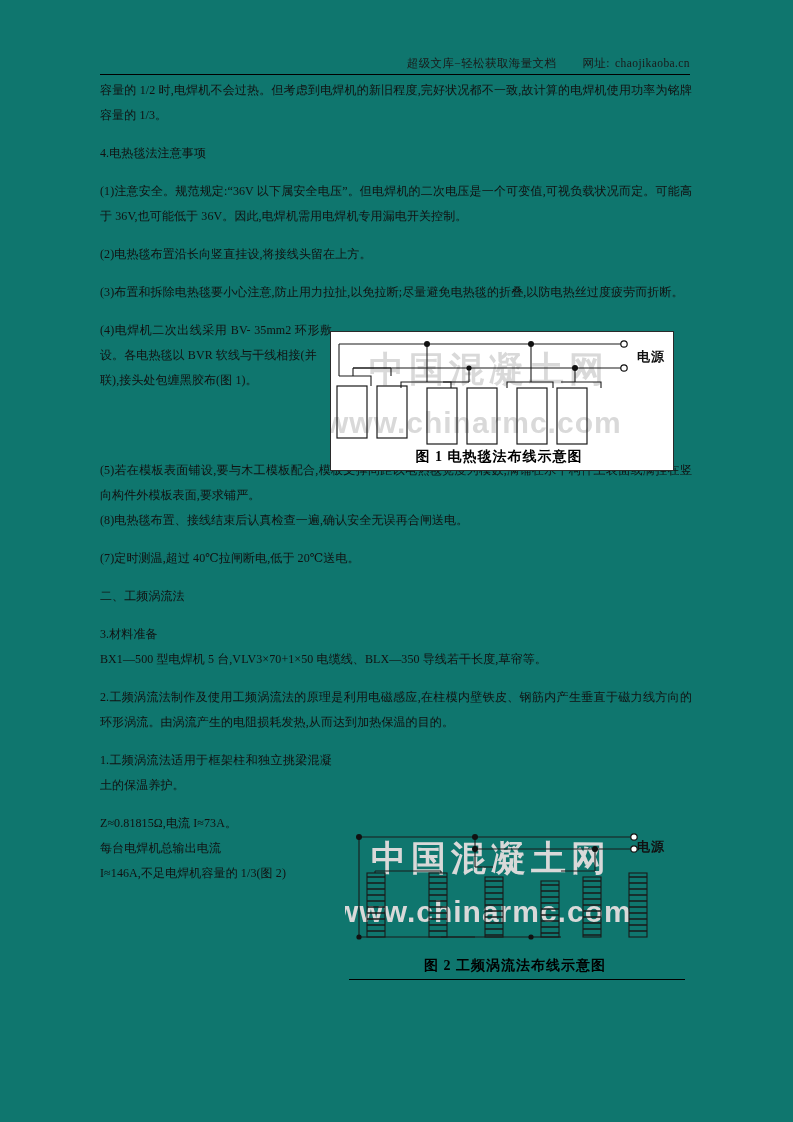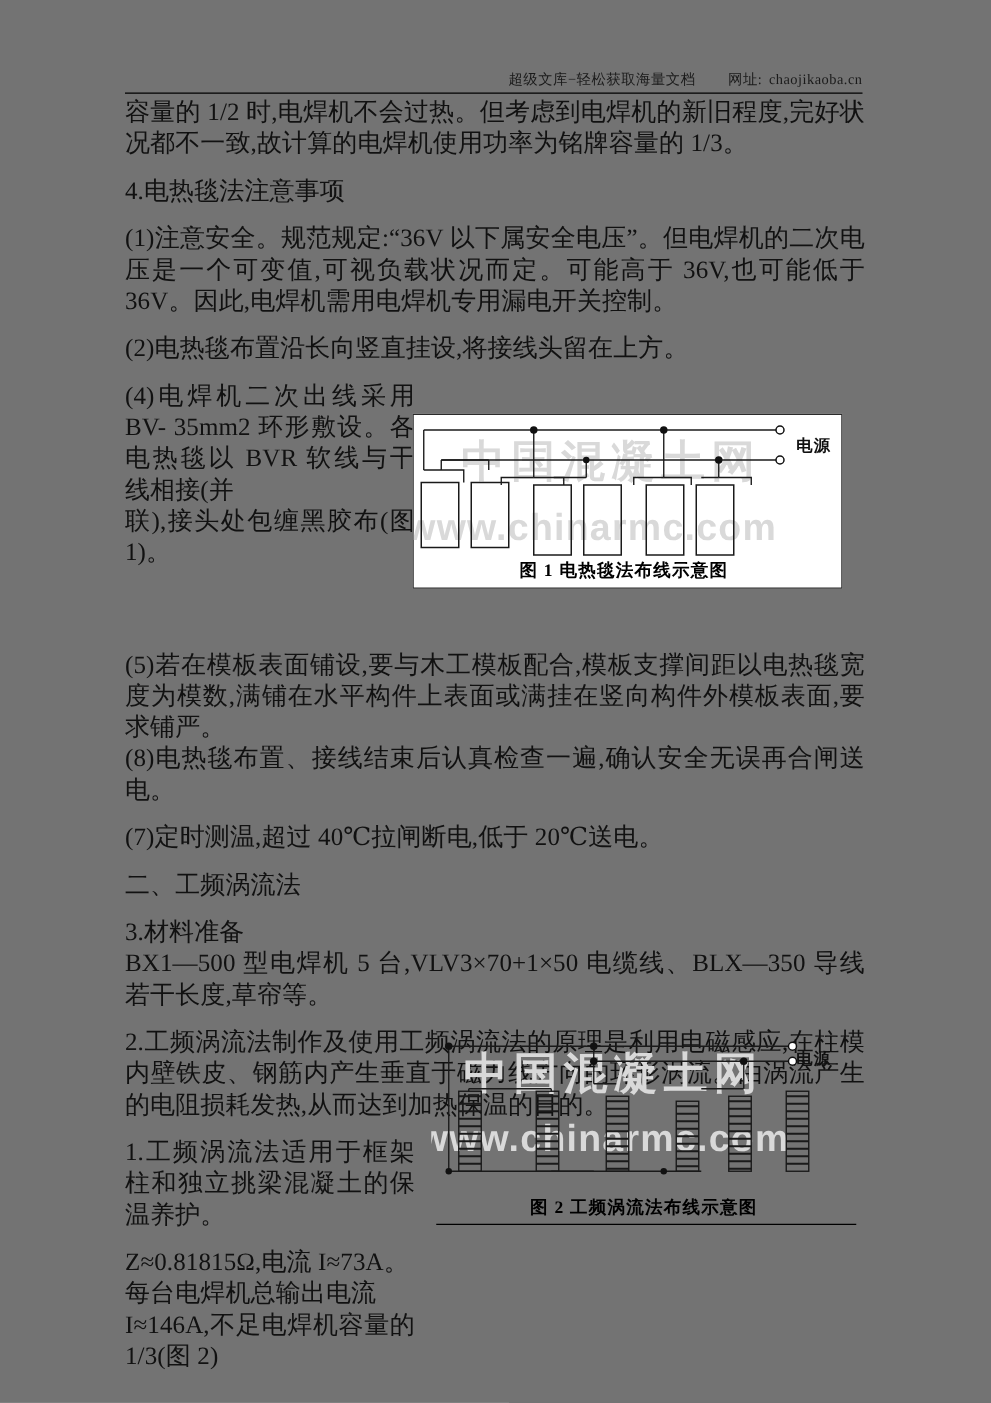--- a/index.html
+++ b/index.html
@@ -4,21 +4,21 @@
 <style>
   html, body {
     margin: 0;
     padding: 0;
     background: #8a8a8a;
   }
   .page {
     position: relative;
     width: 793px;
     height: 1122px;
-    background: #737373;
+    background: #0f766e;
     margin: 0 auto;
     overflow: hidden;
     font-family: "Liberation Serif", "DejaVu Serif", serif;
     color: #111;
   }
 
   
   .header {
     position: absolute;
     left: 100px;
@@ -43,21 +43,21 @@
 
   
   .body-col {
     position: absolute;
     left: 100px;
     top: 78px;
     width: 592px;
   }
   p.para {
     margin: 0 0 13px 0;
-    font-size: 20px;
+    font-size: 12px;
     line-height: 25px;
     text-align: justify;
     text-justify: inter-ideograph;
     letter-spacing: 0.1px;
   }
   p.tight { margin-bottom: 0; }
   .narrow {
     width: 232px;
     text-align: left;
   }
@@ -167,20 +167,21 @@
   <div class="body-col">
 
     <p class="para">容量的 1/2 时,电焊机不会过热。但考虑到电焊机的新旧程度,完好状况都不一致,故计算的电焊机使用功率为铭牌容量的 1/3。</p>
 
     <p class="para">4.电热毯法注意事项</p>
 
     <p class="para">(1)注意安全。规范规定:“36V 以下属安全电压”。但电焊机的二次电压是一个可变值,可视负载状况而定。可能高于 36V,也可能低于 36V。因此,电焊机需用电焊机专用漏电开关控制。</p>
 
     <p class="para">(2)电热毯布置沿长向竖直挂设,将接线头留在上方。</p>
 
+    <p class="para">(3)布置和拆除电热毯要小心注意,防止用力拉扯,以免拉断;尽量避免电热毯的折叠,以防电热丝过度疲劳而折断。</p>
 
     <p class="para narrow tight">(4)电焊机二次出线采用 BV- 35mm2 环形敷设。各电热毯以 BVR 软线与干线相接(并</p>
     <p class="para narrow">联),接头处包缠黑胶布(图 1)。</p>
 
     <div style="height:52px"></div>
 
     <p class="para tight">(5)若在模板表面铺设,要与木工模板配合,模板支撑间距以电热毯宽度为模数,满铺在水平构件上表面或满挂在竖向构件外模板表面,要求铺严。</p>
     <p class="para">(8)电热毯布置、接线结束后认真检查一遍,确认安全无误再合闸送电。</p>
 
     <p class="para">(7)定时测温,超过 40℃拉闸断电,低于 20℃送电。</p>

